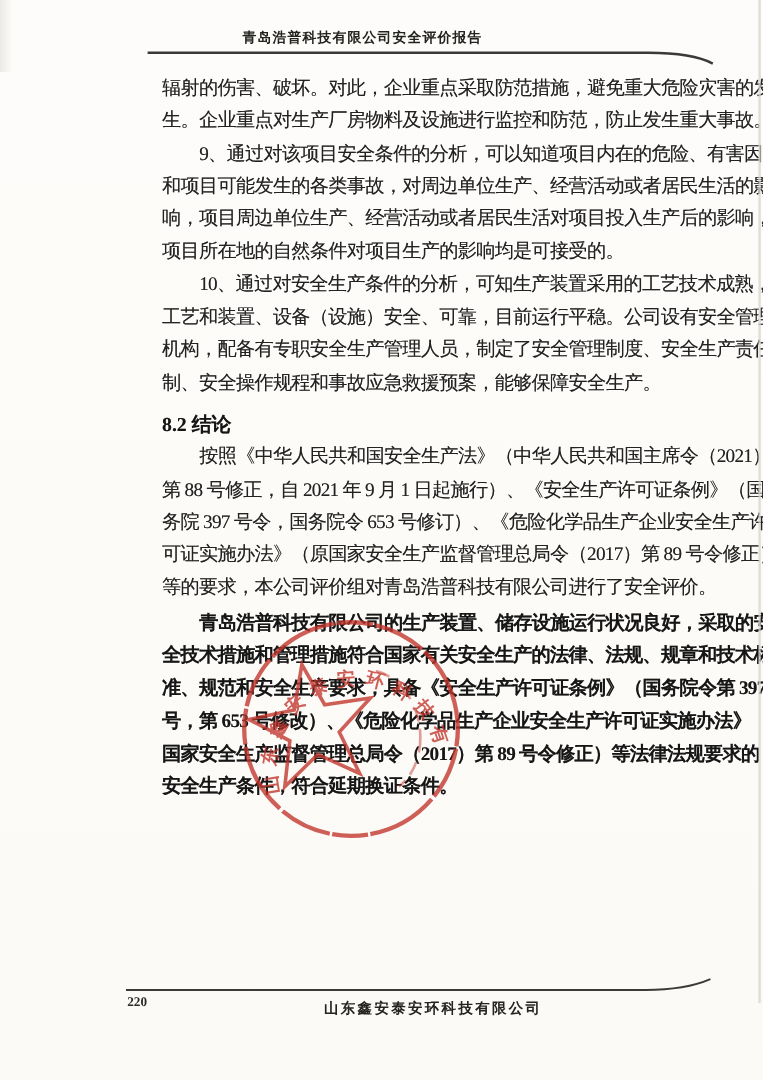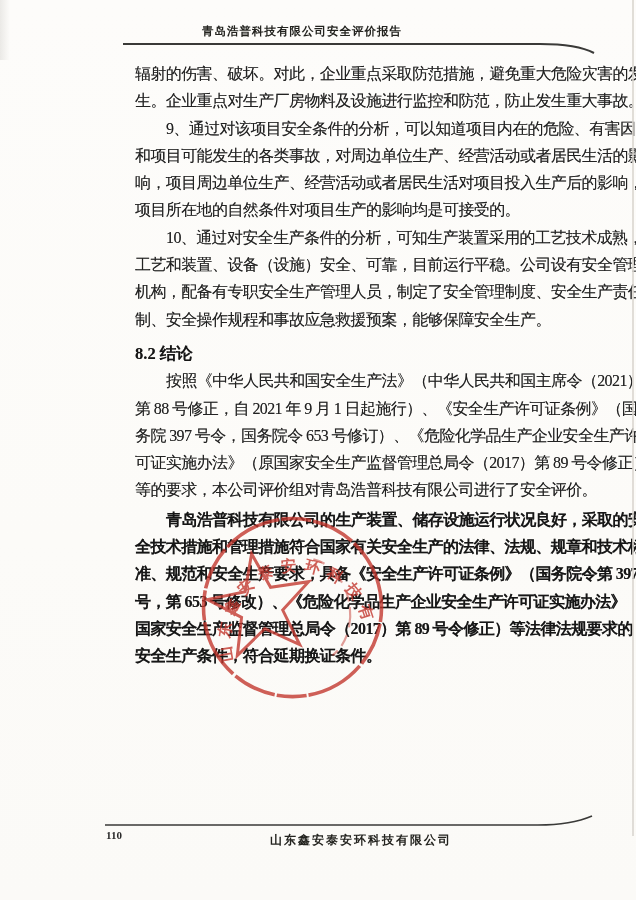--- a/index.html
+++ b/index.html
@@ -122,18 +122,18 @@
     <polygon points="68,34 80.9,70.2 119.4,71.3 88.9,94.8 99.7,131.7 68,110 36.3,131.7 47.1,94.8 16.6,71.3 55.1,70.2" fill="none" stroke="#c2342b" stroke-width="3" transform="translate(0,10)"></polygon>
     <text font-size="15.5" font-weight="bold" fill="#c2342b" letter-spacing="7" font-family="Liberation Serif, DejaVu Serif, serif">
       <textPath href="#sealTextArc" startOffset="2">山东鑫安泰安环科技有限公司</textPath>
     </text>
     <path d="M 128,60 A 40,52 0 0 1 130,158" fill="none" stroke="#c2342b" stroke-width="2.2" stroke-dasharray="12 6 20 8" opacity=".6"></path>
   </svg>
 
   <svg class="rule-svg" style="left:100px;top:814px;" width="500" height="16" viewBox="0 0 500 16">
     <path d="M 5,11 H 438 C 462,11 478,8 492,2" fill="none" stroke="#3a3a38" stroke-width="1.6"></path>
   </svg>
-  <div class="page-number">110</div>
+  <div class="page-number">220</div>
   <div class="footer-company">山东鑫安泰安环科技有限公司</div>
 
   <div class="edge-line"></div>
   <div class="corner-shade"></div>
 </div>
 
 </body></html>

